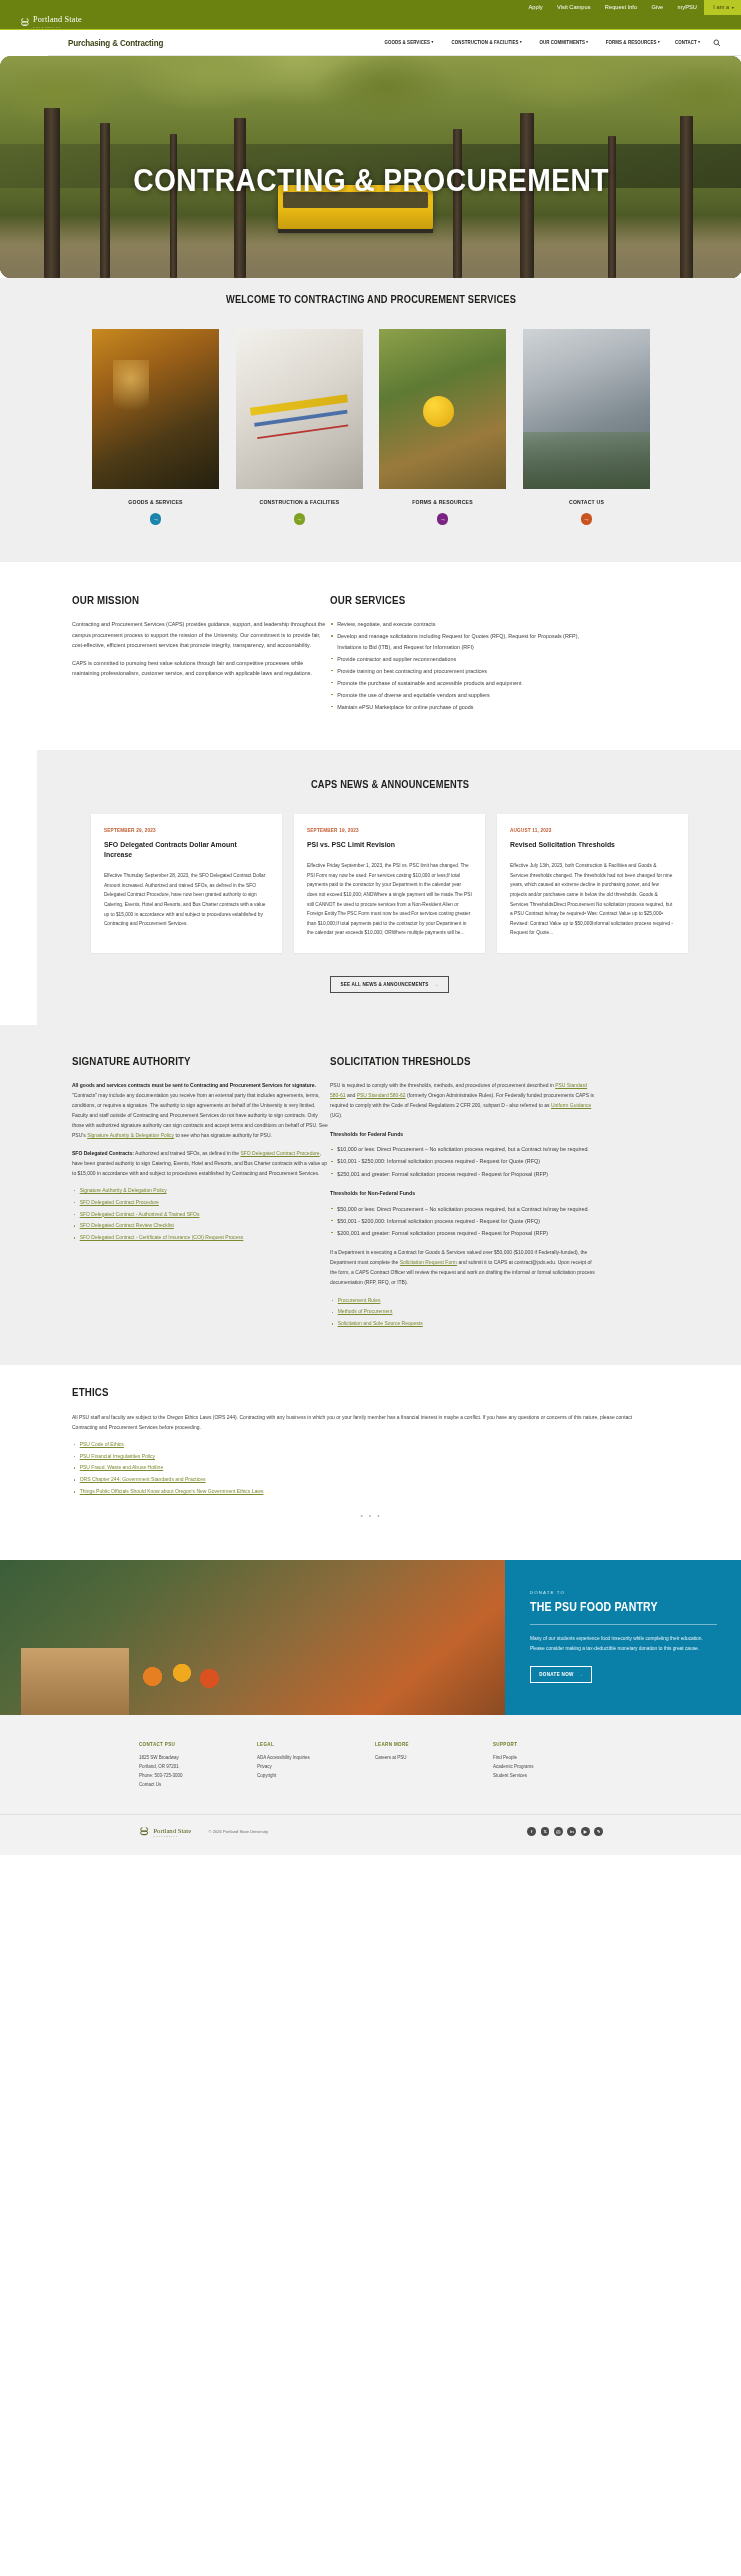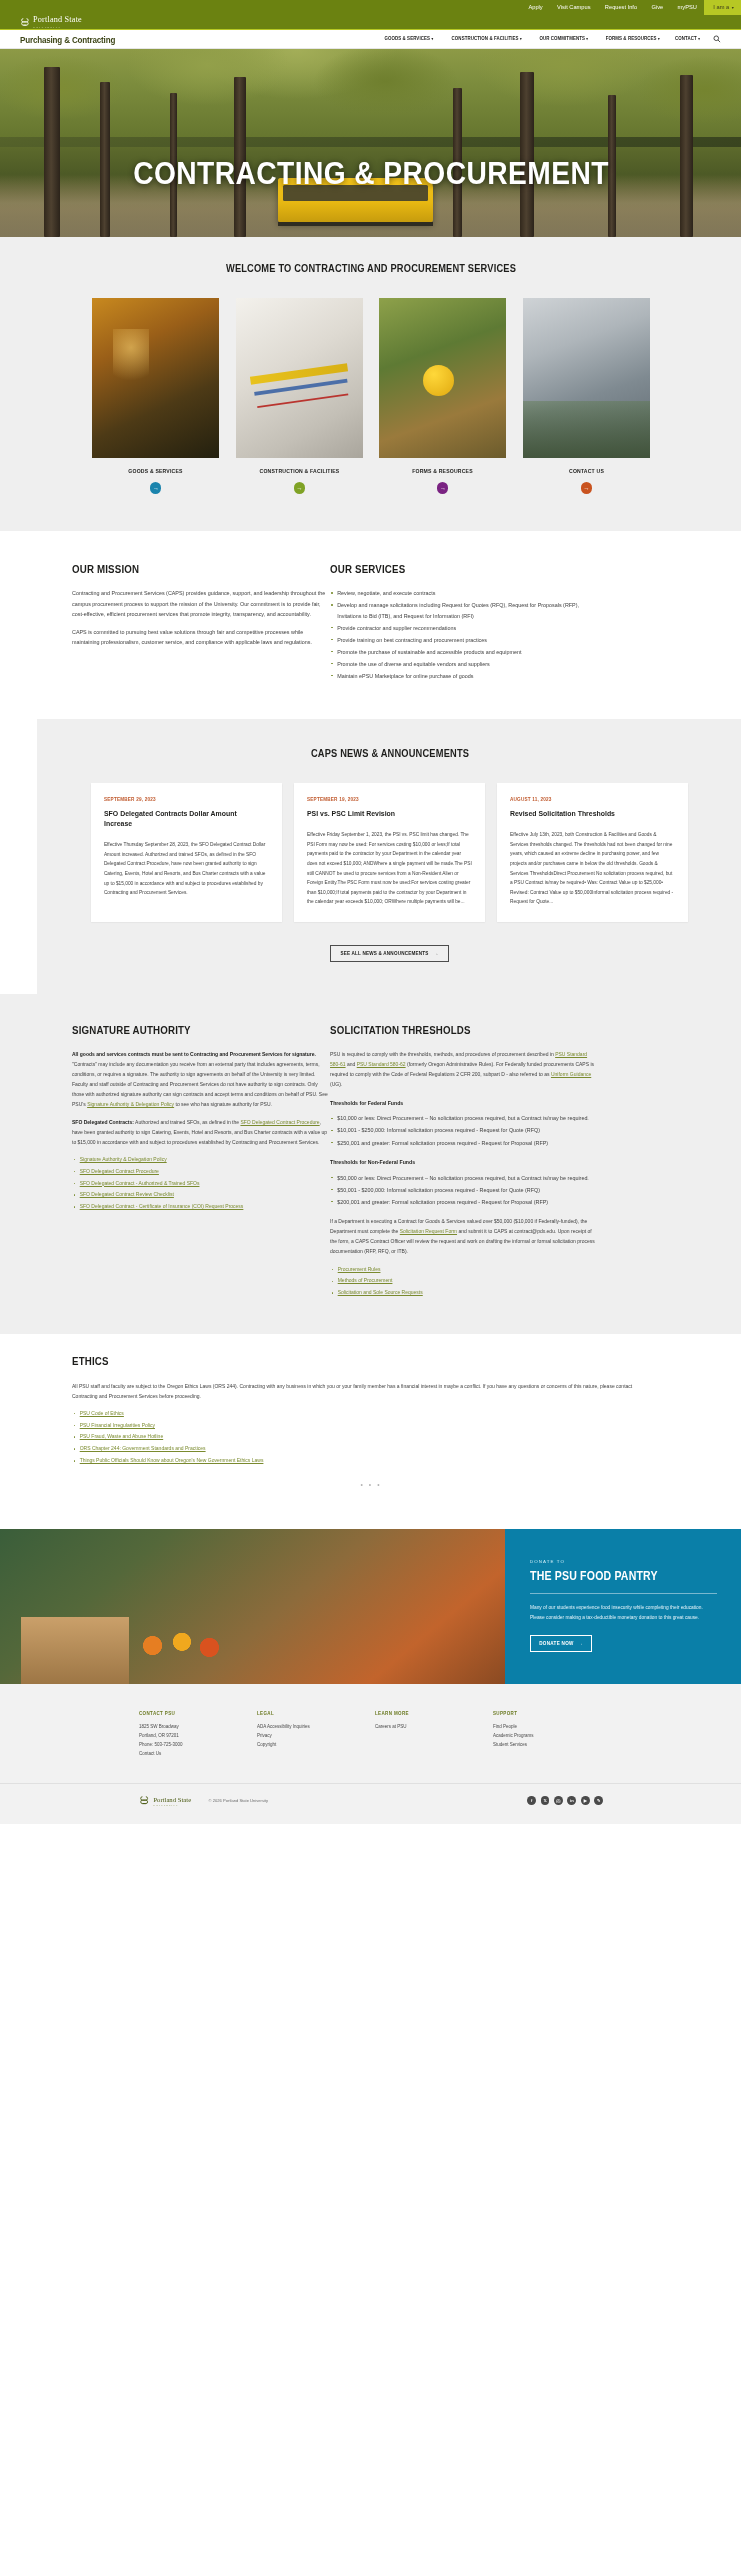--- a/index.html
+++ b/index.html
@@ -73,26 +73,27 @@
   .psu-sub {
     color: #e4ecc4;
     font-size: 2.6px;
     letter-spacing: 1.3px;
     margin-top: 1px;
     font-family: "Liberation Serif", serif;
   }
 
   
   .site-nav {
-    height: 19px;
+    height: 26px;
     background: #ffffff;
     display: flex;
     align-items: center;
     padding: 0 19.6px 0 19.6px;
     border-bottom: 0.5px solid #e6e6e6;
+    margin-left: 48px;
   }
   .site-title {
     font-family: "Liberation Sans Narrow", "Liberation Sans", sans-serif;
     font-size: 9.8px;
     font-weight: bold;
     color: #3c4416;
     letter-spacing: -0.2px;
     transform: scaleX(0.82);
     transform-origin: left center;
     white-space: nowrap;
@@ -117,24 +118,25 @@
   }
   .nav-item .caret { font-size: 3.6px; }
   .search-btn {
     margin-left: 5.2px;
     width: 10.3px; height: 10.3px;
     display: flex; align-items: center; justify-content: center;
   }
 
   
   .hero {
-    height: 188px;
+    height: 222px;
     position: relative;
     overflow: hidden;
     background: linear-gradient(170deg,#6f7d33 0%, #54612a 30%, #3e4a22 60%, #2c3418 100%);
+    border-radius: 11px;
   }
   .hero-photo {
     position: absolute; inset: 0;
   }
   .hero-sky {
     position:absolute; left:0; right:0; top:0; height:88px;
     background: linear-gradient(180deg,#8d9a46 0%,#7c8c3d 40%,#66762f 100%);
   }
   .tree-canopy {
     position:absolute; left:0; right:0; top:0; height:129px;
@@ -193,21 +195,21 @@
     letter-spacing: 0.5px;
     transform: scaleX(0.88);
     text-shadow: 0 1px 7.2px rgba(0,0,0,.55);
   }
 
   
   .band-grey { background: #efefef; }
   .band-white { background: #ffffff; }
   .wrap { width: 598px; margin: 0 auto; }
 
-  .welcome-band { padding: 25px 0 37px; }
+  .welcome-band { padding: 15px 0 37px; }
   .section-head-center {
     text-align: center;
     font-family: "Liberation Sans Narrow","Liberation Sans",sans-serif;
     font-size: 10.8px;
     font-weight: bold;
     letter-spacing: 0.2px;
     color: #1d1d1b;
     transform: scaleX(0.86);
     margin-bottom: 24px;
   }

